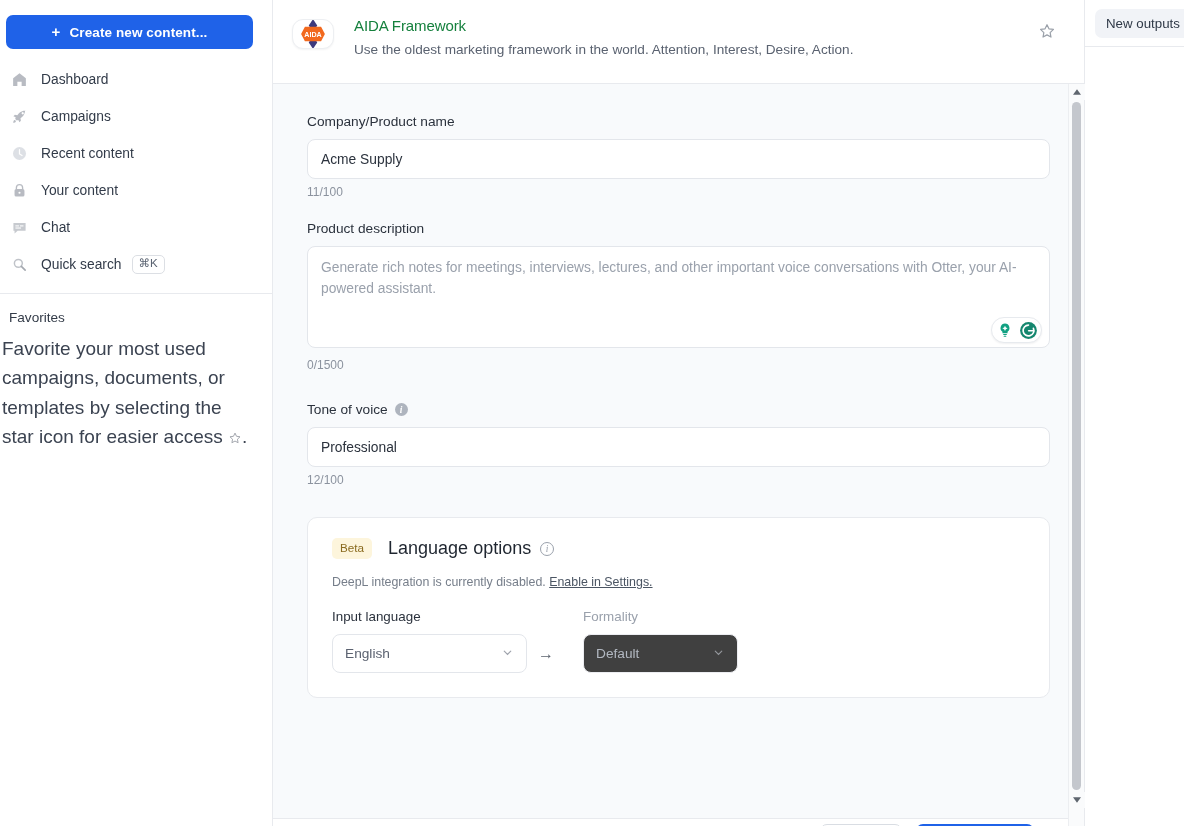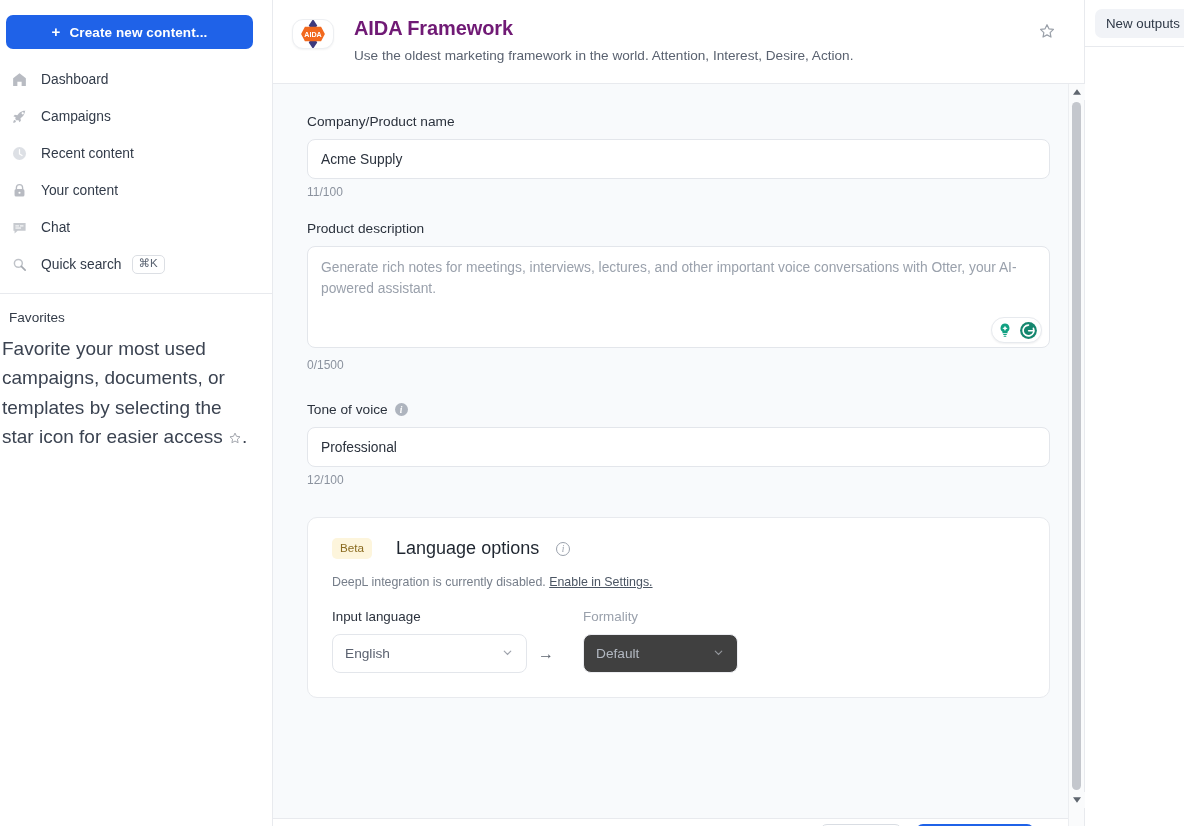--- a/index.html
+++ b/index.html
@@ -103,21 +103,21 @@
     border-radius: 11px;
     background: #ffffff;
     border: 1px solid #edeff2;
     box-shadow: 0 1px 2px rgba(16,24,40,.05);
     flex: 0 0 42px;
     display: flex; align-items: center; justify-content: center;
     margin-top: 3px;
     overflow: hidden;
   }
   .tpl-text { margin-left: 20px; padding-top: 1px; }
-  .tpl-title { font-size: 20px; font-weight: bold; color: #701a75; letter-spacing: -.1px; }
+  .tpl-title { font-size: 15px; font-weight: normal; color: #15803d; letter-spacing: -.1px; }
   .tpl-sub { font-size: 13.6px; color: #5a6270; margin-top: 8px; }
   .star-btn {
     position: absolute; right: 24px; top: 18px;
     width: 26px; height: 26px;
     display: flex; align-items: center; justify-content: center;
     cursor: pointer; border-radius: 5px;
   }
 
   .form-scroll {
     flex: 1 1 auto;
@@ -188,21 +188,21 @@
   .spacer-28 { height: 30px; }
 
   
   .lang-card {
     margin-top: 30px;
     background: #ffffff;
     border: 1px solid #e8eaee;
     border-radius: 10px;
     padding: 20px 24px 24px 24px;
   }
-  .lang-head { display: flex; align-items: center; gap: 8px; }
+  .lang-head { display: flex; align-items: center; }
   .beta-badge {
     background: #fdf5dc;
     color: #8a6b1f;
     font-size: 11.7px;
     border-radius: 5px;
     padding: 4px 8px 5px;
     line-height: 1;
     font-weight: normal;
   }
   .lang-title { font-size: 18px; color: #1f2630; margin-left: 16px; }

